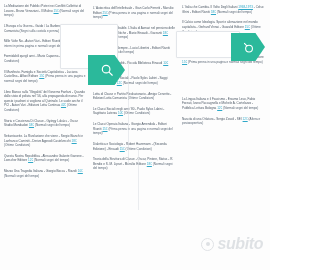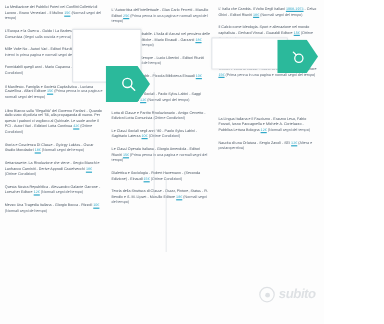--- a/index.html
+++ b/index.html
@@ -128,21 +128,21 @@
     position: absolute;
     left: 50%;
     top: 50%;
     width: 4px;
     height: 4px;
     margin: -2px 0 0 -2px;
     border-radius: 50%;
     background: #9aa3ad;
   }
   .watermark .wm-text {
-    font-size: 11px;
+    font-size: 16px;
     font-weight: bold;
     font-style: italic;
     color: #9aa3ad;
     letter-spacing: -0.4px;
     line-height: 1;
   }
 </style>
 </head>
 <body>
 

